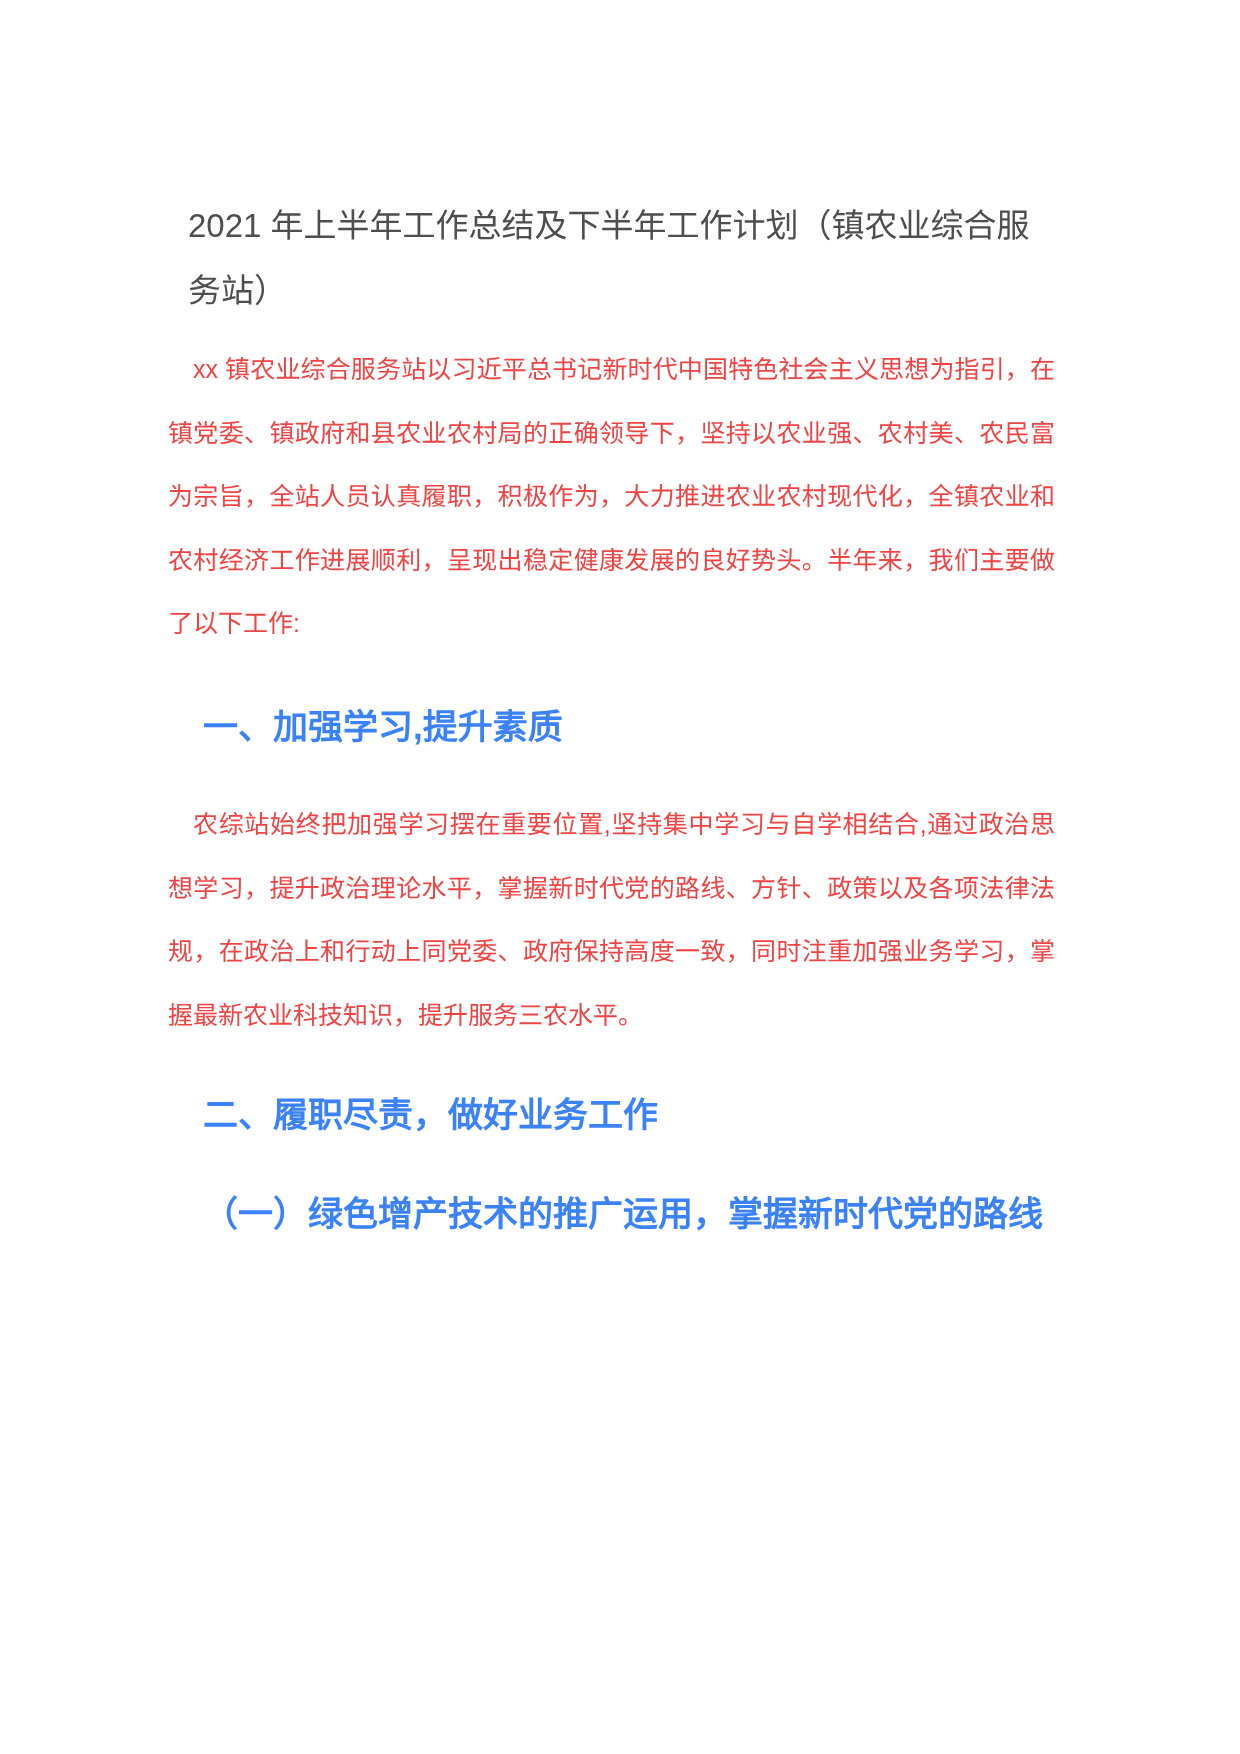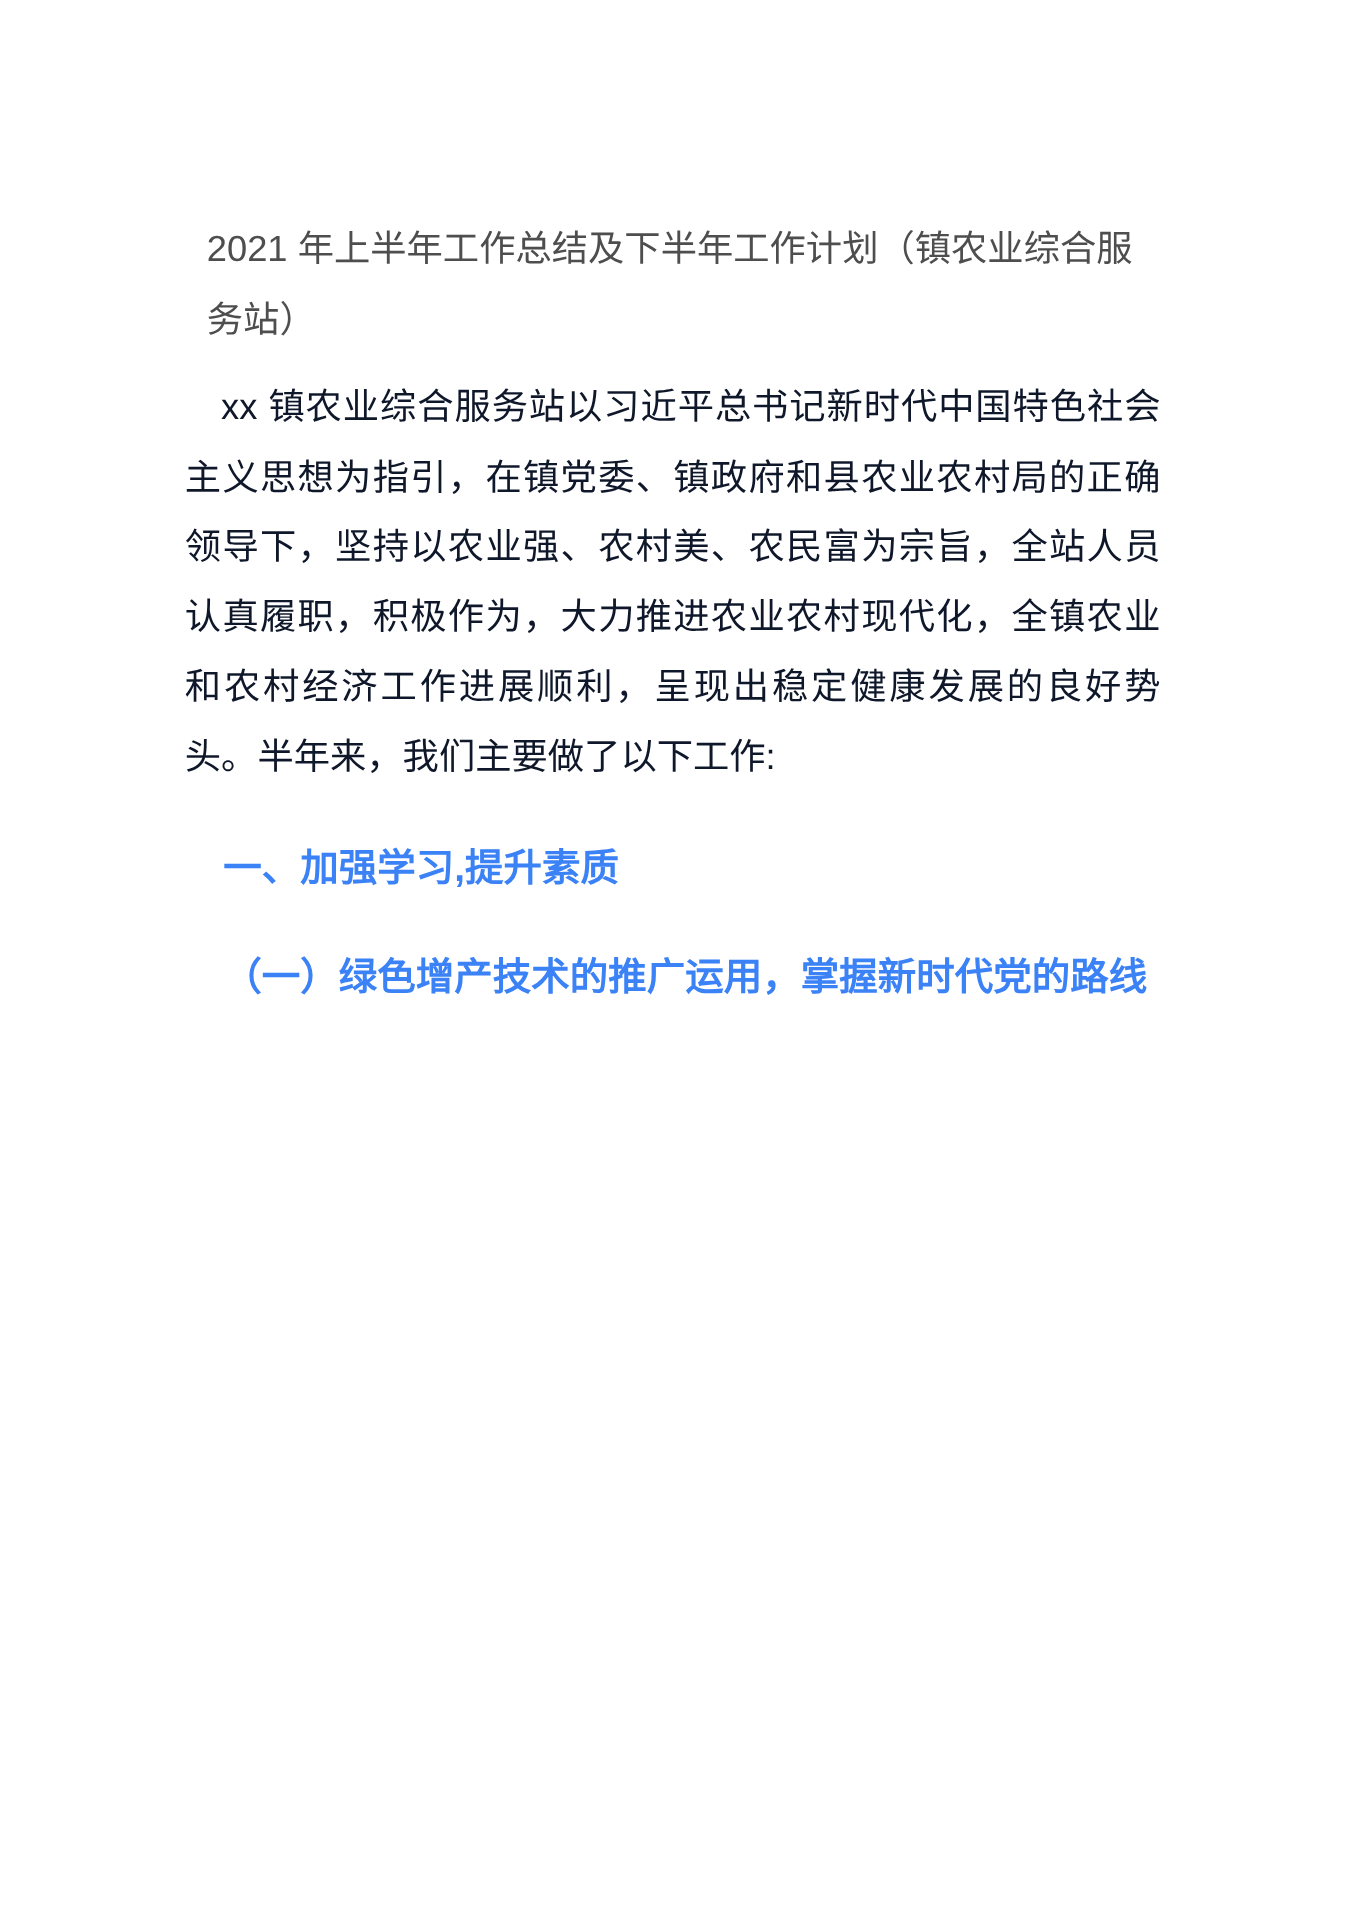--- a/index.html
+++ b/index.html
@@ -29,25 +29,25 @@
   }
   .doc-title {
     font-size: 33px;
     font-weight: 400;
     line-height: 65px;
     color: #4e4e4e;
     margin: 0 0 15px 20px;
     text-align: left;
   }
   .para {
-    font-size: 33px;
+    font-size: 25px;
     line-height: 63.5px;
     margin: 0 0 36px 0;
     text-indent: 1em;
-    color: #0f172a;
+    color: #ef4444;
   }
   .para.intro { margin-bottom: 39px; }
   .para.last { margin-bottom: 0; }
   .heading {
     font-size: 35px;
     font-weight: 700;
     line-height: 63.5px;
     margin: 0 0 35px 0;
     text-indent: 1em;
     color: #3b82f6;
@@ -59,19 +59,21 @@
 
 <div class="page">
   <div class="doc">
 
     <div class="doc-title">2021 年上半年工作总结及下半年工作计划（镇农业综合服务站）</div>
 
     <p class="para intro">xx 镇农业综合服务站以习近平总书记新时代中国特色社会主义思想为指引，在镇党委、镇政府和县农业农村局的正确领导下，坚持以农业强、农村美、农民富为宗旨，全站人员认真履职，积极作为，大力推进农业农村现代化，全镇农业和农村经济工作进展顺利，呈现出稳定健康发展的良好势头。半年来，我们主要做了以下工作:</p>
 
     <div class="heading">一、加强学习,提升素质</div>
 
+    <p class="para">农综站始终把加强学习摆在重要位置,坚持集中学习与自学相结合,通过政治思想学习，提升政治理论水平，掌握新时代党的路线、方针、政策以及各项法律法规，在政治上和行动上同党委、政府保持高度一致，同时注重加强业务学习，掌握最新农业科技知识，提升服务三农水平。</p>
 
+    <div class="heading">二、履职尽责，做好业务工作</div>
 
     <div class="heading">（一）绿色增产技术的推广运用，掌握新时代党的路线</div>
 
 
   </div>
 </div>
 
 </body></html>

